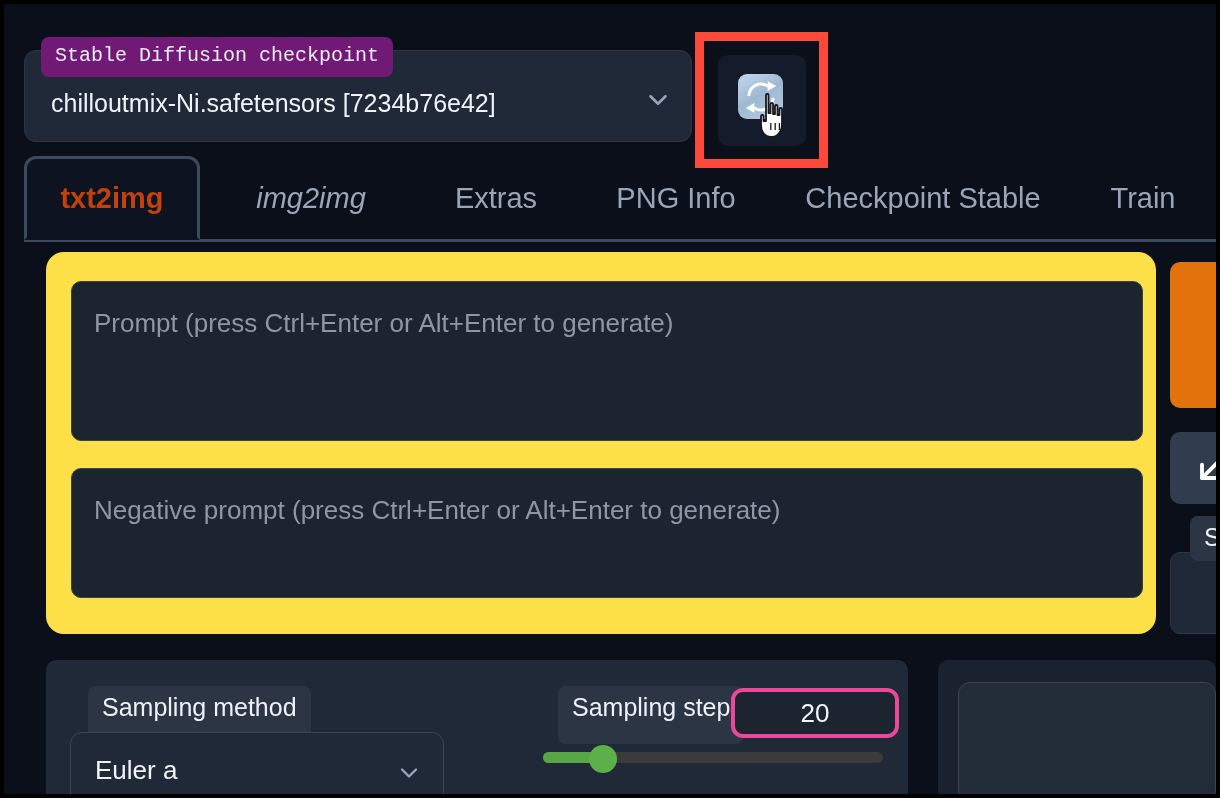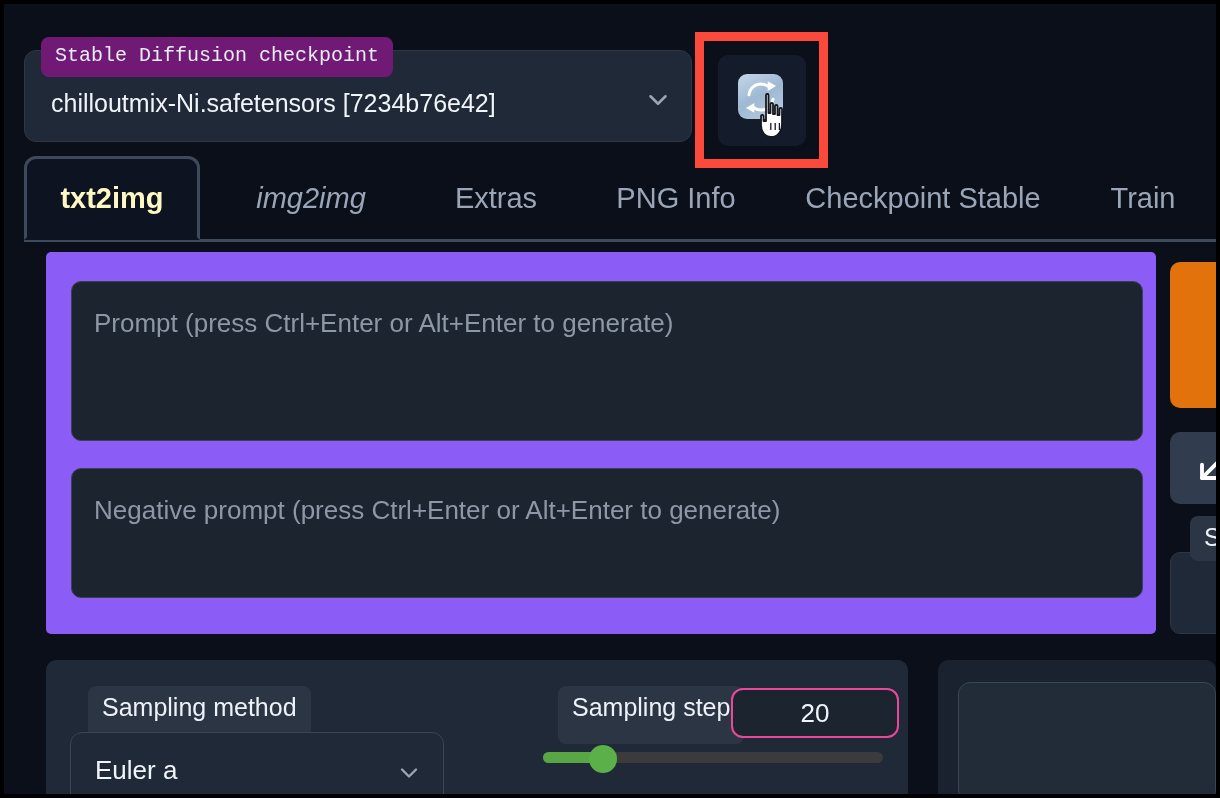--- a/index.html
+++ b/index.html
@@ -136,39 +136,39 @@
     height: 84px;
     display: flex;
     align-items: center;
     justify-content: center;
     color: #9aa6b8;
     font-size: 29px;
     box-sizing: border-box;
     white-space: nowrap;
   }
   .tab.active {
-    color: #fef9c3;
+    color: #c2410c;
     font-weight: bold;
     background: #0d1320;
     border: 3px solid #3d4a5c;
     border-bottom: 3px solid #0d1320;
     border-radius: 12px 12px 0 0;
     z-index: 3;
     text-align: center;
   }
 
   
   .prompt-panel {
     position: absolute;
     left: 42px;
     top: 248px;
     width: 1110px;
     height: 382px;
-    background: #8b5cf6;
-    border-radius: 5px;
+    background: #fde047;
+    border-radius: 18px;
   }
   .textarea-box {
     position: absolute;
     background: #1c2430;
     border: 1px solid #39424f;
     border-radius: 10px;
     box-sizing: border-box;
   }
   .ta-prompt { left: 25px; top: 29px; width: 1072px; height: 160px; }
   .ta-negative { left: 25px; top: 216px; width: 1072px; height: 130px; }
@@ -299,21 +299,21 @@
     height: 28px;
   }
 
   .steps-number {
     position: absolute;
     left: 685px;
     top: 28px;
     width: 168px;
     height: 50px;
     background: #1c2430;
-    border: 2px solid #ec4899;
+    border: 4px solid #ec4899;
     border-radius: 12px;
     box-sizing: border-box;
     display: flex;
     align-items: center;
     justify-content: center;
     color: #f1f4f9;
     font-size: 26px;
     z-index: 3;
   }
   .slider-wrap {

